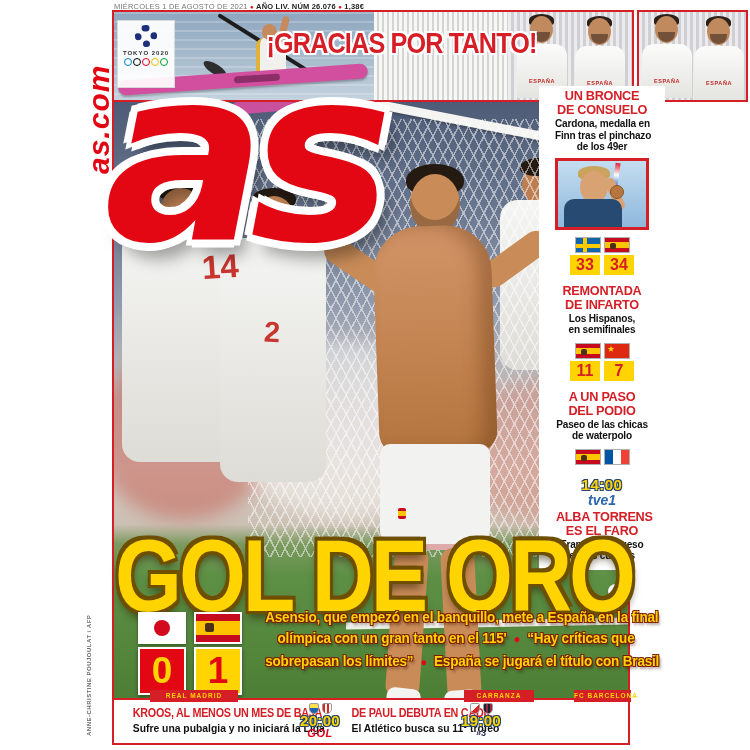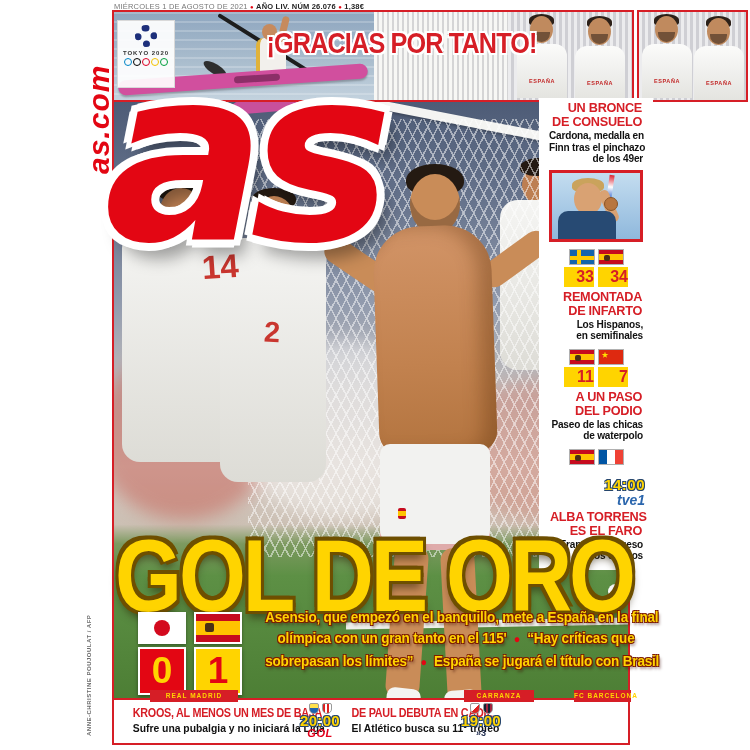--- a/index.html
+++ b/index.html
@@ -100,22 +100,22 @@
 
   
   .as-logo{position:absolute;left:104px;top:64px;z-index:4;font-style:italic;font-weight:900;
         font-size:240px;line-height:.78;letter-spacing:-16px;color:#e30613;
         font-family:"DejaVu Sans",sans-serif;
         text-shadow:-6px -6px 0 #fff,6px -6px 0 #fff,-6px 6px 0 #fff,6px 6px 0 #fff,
                     -8px 0 0 #fff,8px 0 0 #fff,0 -8px 0 #fff,0 8px 0 #fff,
                     10px 16px 16px rgba(0,0,0,.35);}
 
   
-  .sidebar{position:absolute;left:539px;top:98px;width:98px;z-index:5;background:#fff;
-        text-align:right;padding:3px 8px 8px;}
+  .sidebar{position:absolute;left:539px;top:86px;width:98px;z-index:5;background:#fff;
+        text-align:center;padding:3px 14px 8px;}
   .sb-title{font-size:13.5px;font-weight:900;color:#d61e26;line-height:14px;letter-spacing:-.3px;
         transform:scaleX(.94);transform-origin:center;white-space:nowrap;}
   .sb-body{font-size:10.5px;font-weight:700;color:#111;line-height:11.5px;letter-spacing:-.2px;
         transform:scaleX(.96);transform-origin:center;white-space:nowrap;margin-top:1px;}
   .sb-photo{width:88px;height:66px;margin:5px auto 6px;border:3px solid #d61e26;position:relative;
         overflow:hidden;background:linear-gradient(180deg,#c4ddf0 0,#8fb8dc 100%);}
   .c-face{position:absolute;left:22px;top:10px;width:28px;height:32px;background:#d9a273;border-radius:50%;}
   .c-hairb{position:absolute;left:20px;top:5px;width:32px;height:14px;background:#caa35c;border-radius:50% 50% 30% 30%;}
   .c-body{position:absolute;left:6px;top:38px;width:58px;height:28px;background:#274a73;border-radius:10px 10px 0 0;}
   .c-arm{position:absolute;left:52px;top:16px;width:10px;height:34px;background:#d9a273;border-radius:5px;transform:rotate(-24deg);}
@@ -128,21 +128,21 @@
   .f-se::after{content:"";position:absolute;top:0;bottom:0;left:7px;width:4px;background:#fecb00;}
   .f-es{background:linear-gradient(180deg,#c60b1e 0 26%,#ffc400 26% 74%,#c60b1e 74%);}
   .f-es::after{content:"";position:absolute;left:5px;top:5px;width:6px;height:6px;background:#4a3015;border-radius:2px;}
   .f-cn{background:#de2910;}
   .f-cn::after{content:"";position:absolute;left:3px;top:2px;width:7px;height:7px;background:#ffde00;
         clip-path:polygon(50% 0,61% 35%,98% 35%,68% 57%,79% 91%,50% 70%,21% 91%,32% 57%,2% 35%,39% 35%);}
   .f-fr{background:linear-gradient(90deg,#0055a4 0 33%,#fff 33% 66%,#ef4135 66%);}
   .f-jp{background:#fff;}
   .f-jp::after{content:"";position:absolute;left:50%;top:50%;width:10px;height:10px;margin:-5px 0 0 -5px;
         background:#d30a1e;border-radius:50%;}
-  .score-row{display:flex;justify-content:center;gap:4px;margin:1px 0 3px;}
+  .score-row{display:flex;justify-content:center;gap:4px;margin:1px 0 9px;}
   .score{width:30px;height:20px;background:#ffd400;color:#d61e26;font-weight:900;font-size:16px;line-height:20px;}
   .sb-time{font-size:15px;font-weight:700;color:#ffd400;margin-top:11px;letter-spacing:.5px;
         text-shadow:-1px -1px 0 #25456b,1px -1px 0 #25456b,-1px 1px 0 #25456b,1px 1px 0 #25456b;}
   .sb-tve{font-size:14px;font-weight:900;font-style:italic;color:#2b66ad;line-height:15px;margin-bottom:2px;}
 
   
   .gol{position:absolute;left:84px;top:528px;width:580px;z-index:5;text-align:center;white-space:nowrap;
        font-size:86px;font-weight:900;letter-spacing:-3px;color:#ffd400;line-height:80px;
        transform:scale(1,1.18);transform-origin:center top;
        text-shadow:-3px -3px 0 #6e4f00,3px -3px 0 #6e4f00,-3px 3px 0 #6e4f00,3px 3px 0 #6e4f00,

